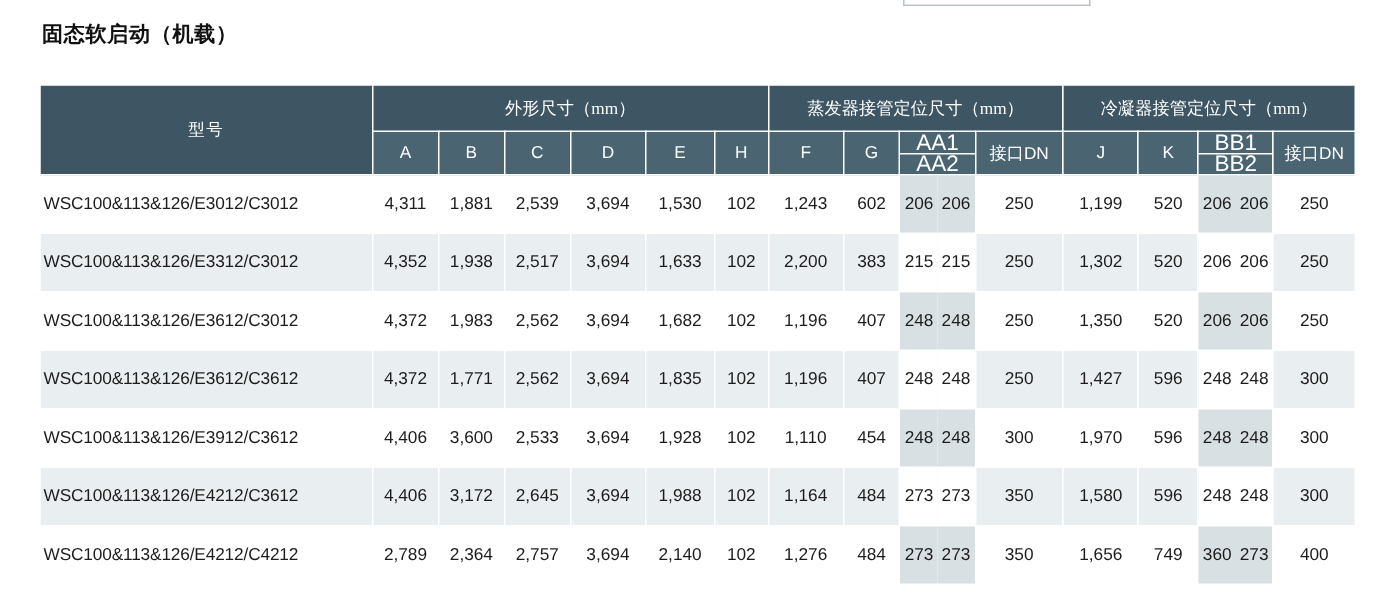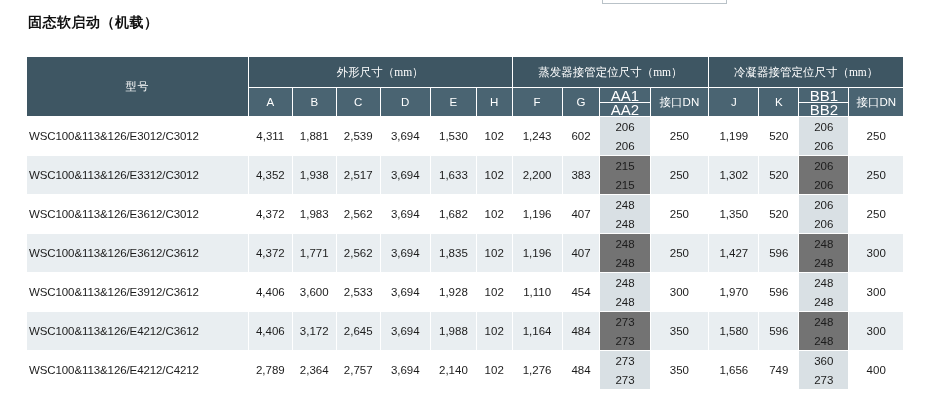--- a/index.html
+++ b/index.html
@@ -104,38 +104,38 @@
   tbody td.model-cell {
     font-size: 11.5px;
     text-align: left;
     letter-spacing: -0.1px;
   }
   tbody td.pair {
     padding: 0;
   }
   .pair-in {
     display: flex;
-    flex-direction: column;
+    flex-direction: row;
     height: 38px;
   }
   .pair-in span {
     flex: 1;
     display: flex;
     align-items: center;
     justify-content: center;
     font-size: 11.5px;
   }
   .pair-in span.p-top {
     background: #d3dade;
   }
   .pair-in span.p-bot {
     background: #d3dade;
   }
   tbody tr.odd td.pair .pair-in span { background: #d9e0e4; }
-  tbody tr.even td.pair .pair-in span { background: #737373; }
+  tbody tr.even td.pair .pair-in span { background: #ffffff; }
 </style>
 </head>
 <body>
 
 <div class="page">
 
   <div class="top-stub"></div>
 
   <div class="page-title">固态软启动（机载）</div>
 

